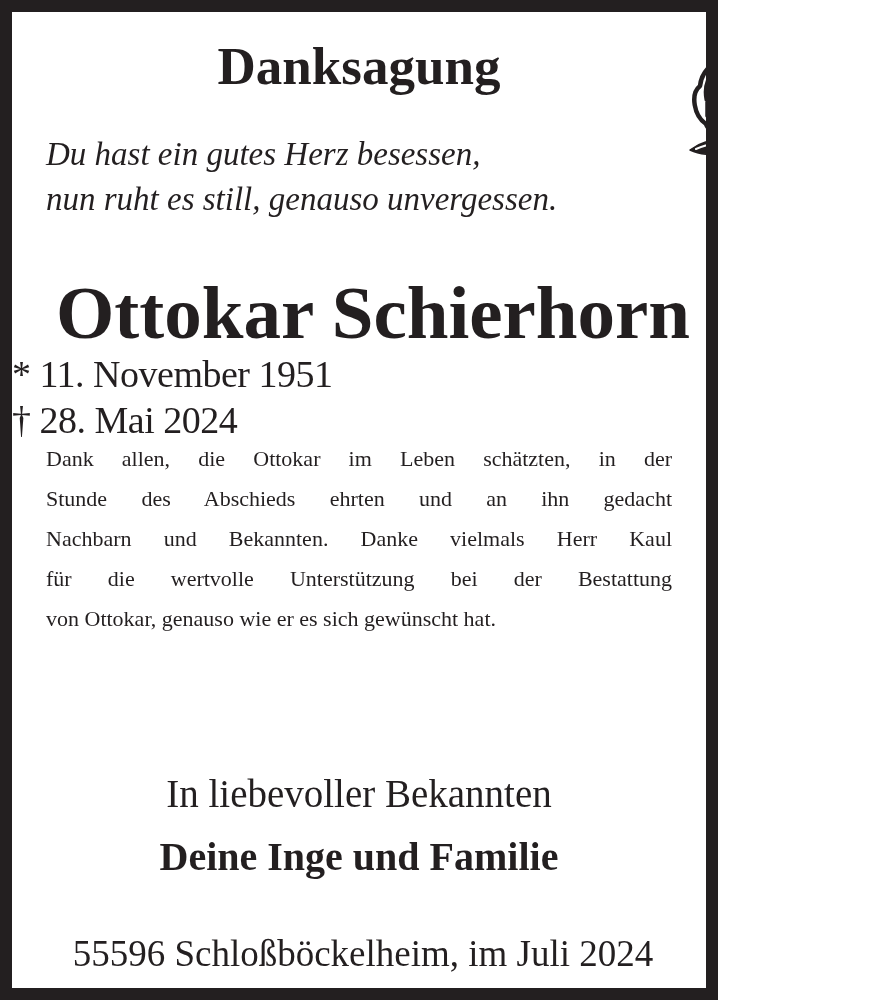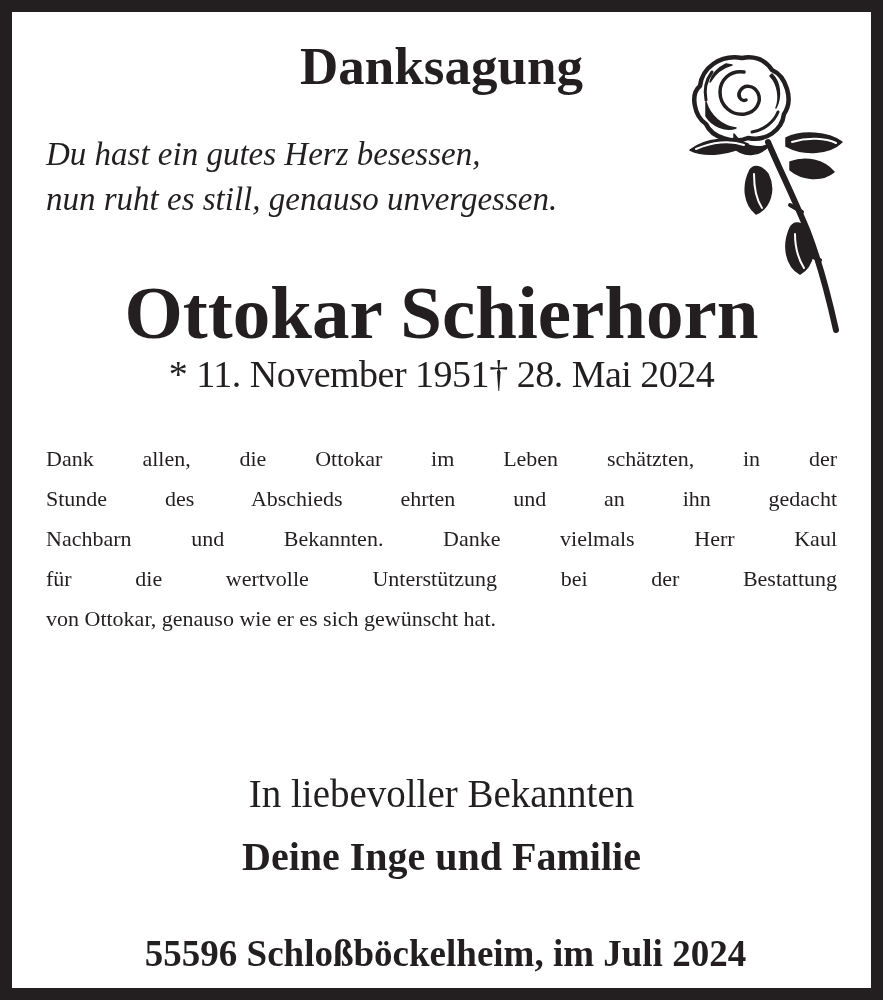--- a/index.html
+++ b/index.html
@@ -1,18 +1,18 @@
 <!DOCTYPE html>
 <html><head>
 <meta charset="utf-8">
 <style>
   html,body{margin:0;padding:0;background:#ffffff;}
   .page{
     position:relative;
-    width:883px;height:1000px;
+    width:718px;height:1000px;
     box-sizing:border-box;
     border:12px solid #231f20;
     background:#ffffff;
     font-family:"Liberation Serif","DejaVu Serif",serif;
     color:#231f20;
     overflow:hidden;
   }
   .title{
     position:absolute;left:0;right:0;top:25px;
     text-align:center;
@@ -26,47 +26,49 @@
   .rose .ln{fill:none;stroke:#231f20;stroke-linecap:round;stroke-linejoin:round;}
   .rose .fl{fill:#231f20;stroke:#231f20;stroke-width:1.5;stroke-linejoin:round;}
   .rose .vn{fill:none;stroke:#ffffff;stroke-width:2;stroke-linecap:round;}
   .verse{
     position:absolute;left:34px;top:120px;
     font-style:italic;
     font-size:33px;line-height:45px;
   }
   .name{
     position:absolute;left:0;right:0;top:263px;
-    text-align:center;
+    text-align:left;
     font-size:75px;font-weight:bold;line-height:1;
     white-space:nowrap;
+    padding-left:44px;
   }
   .dates{
     position:absolute;left:0;right:0;top:340px;
     display:flex;justify-content:center;
     font-size:38px;line-height:1.2;
     letter-spacing:-0.5px;
+    flex-direction:column;
   }
   .bodytext{
     position:absolute;left:34px;right:34px;top:427px;
     font-size:22px;line-height:40px;
   }
   .bl{white-space:nowrap;}
   .bl.j{white-space:normal;text-align:justify;text-align-last:justify;}
   .closing1{
     position:absolute;left:0;right:0;top:759px;
     text-align:center;font-size:39px;line-height:1.2;
   }
   .closing2{
     position:absolute;left:0;right:0;top:821px;
     text-align:center;font-size:40px;font-weight:bold;line-height:1.2;
   }
   .footerline{
     position:absolute;left:8px;right:0;top:920px;
-    text-align:center;font-size:37px;line-height:1.2;font-weight:bold;
+    text-align:center;font-size:37px;line-height:1.2;
   }
 </style>
 </head>
 <body>
 
 <div class="page">
 
   <div class="title">Danksagung</div>
 
   <svg class="rose" viewBox="0 0 172 296" aria-hidden="true">

